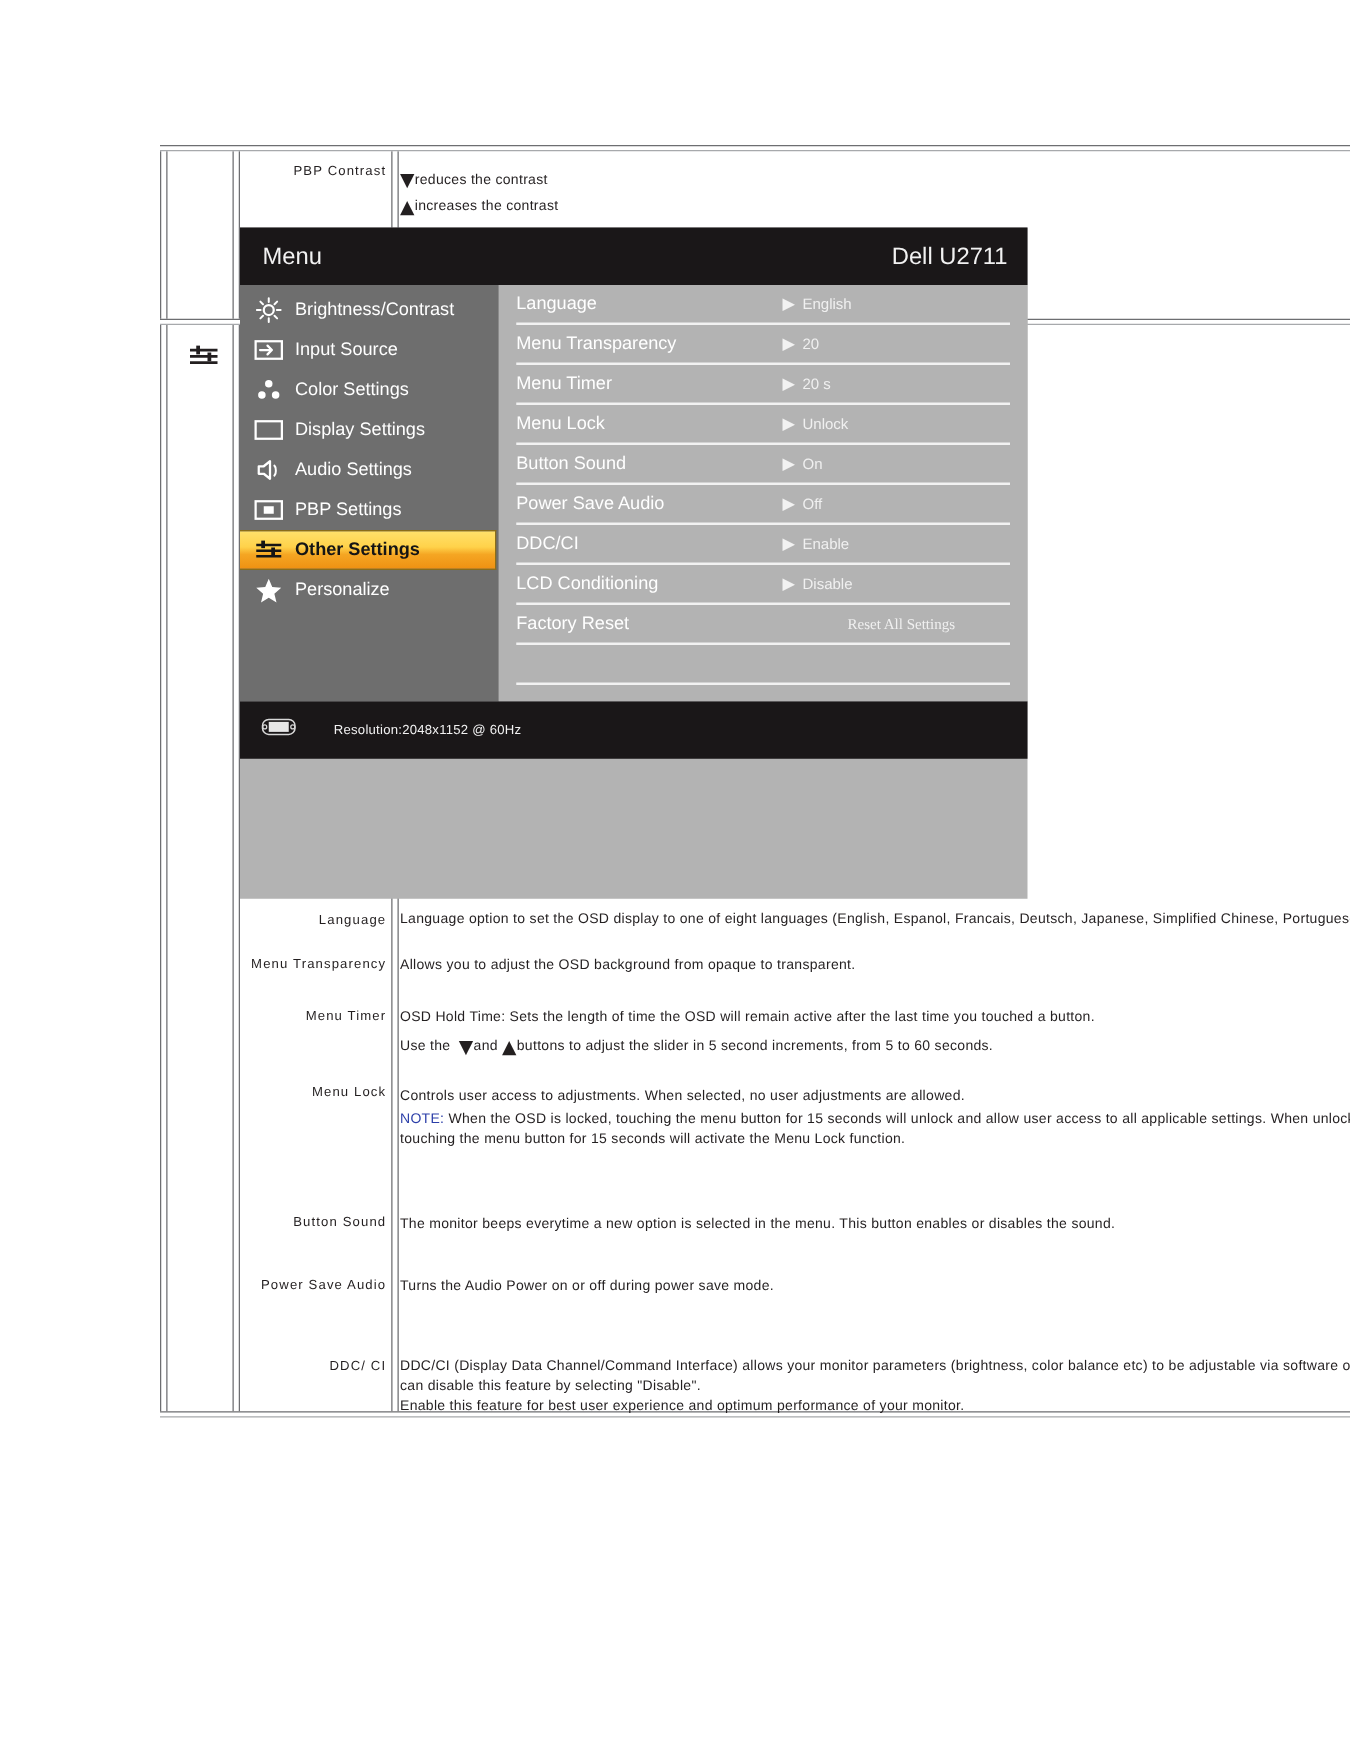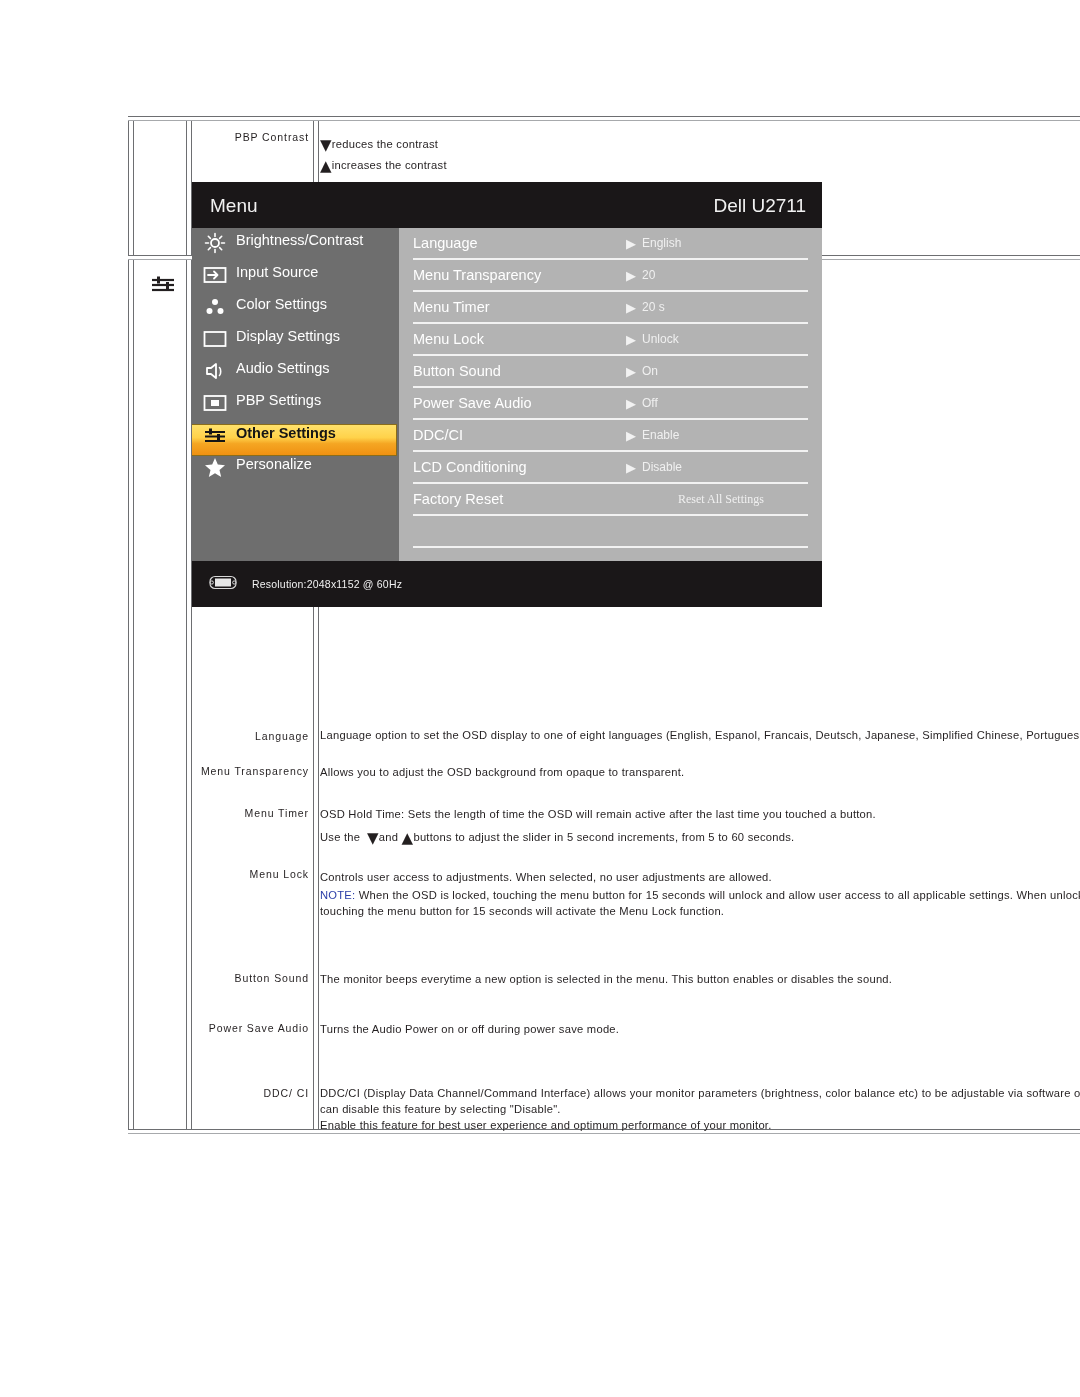--- a/index.html
+++ b/index.html
@@ -99,21 +99,21 @@
     width: 28px;
     height: 22px;
   }
 
   
   #osd {
     position: absolute;
     left: 192px;
     top: 182px;
     width: 630px;
-    height: 425px;
+    height: 537px;
     background: #b3b3b3;
     font-family: "Liberation Sans", sans-serif;
   }
   #osd-header {
     height: 46px;
     background: #1a1718;
     position: relative;
   }
   #osd-header .ttl {
     position: absolute;
@@ -135,20 +135,21 @@
   }
   #osd-side {
     width: 207px;
     background: #6e6e6e;
     padding-top: 4px;
     box-sizing: border-box;
   }
   .side-item {
     height: 32px;
     display: flex;
+    align-items: center;
     padding-left: 8px;
     box-sizing: border-box;
     position: relative;
   }
   .side-item .ico {
     width: 30px;
     height: 22px;
     display: flex;
     align-items: center;
     justify-content: center;
@@ -209,21 +210,21 @@
     height: 46px;
     background: #1a1718;
     display: flex;
     align-items: center;
     padding-left: 14px;
     box-sizing: border-box;
   }
   #osd-footer .res {
     color: #f1f1f1;
     font-size: 10.5px;
-    margin-left: 12px;
+    margin-left: 27px;
     letter-spacing: 0.2px;
   }
 </style>
 </head>
 <body>
 
 <div id="doc">
 
   <div class="vrule r1"></div>
   <div class="vrule r2"></div>

